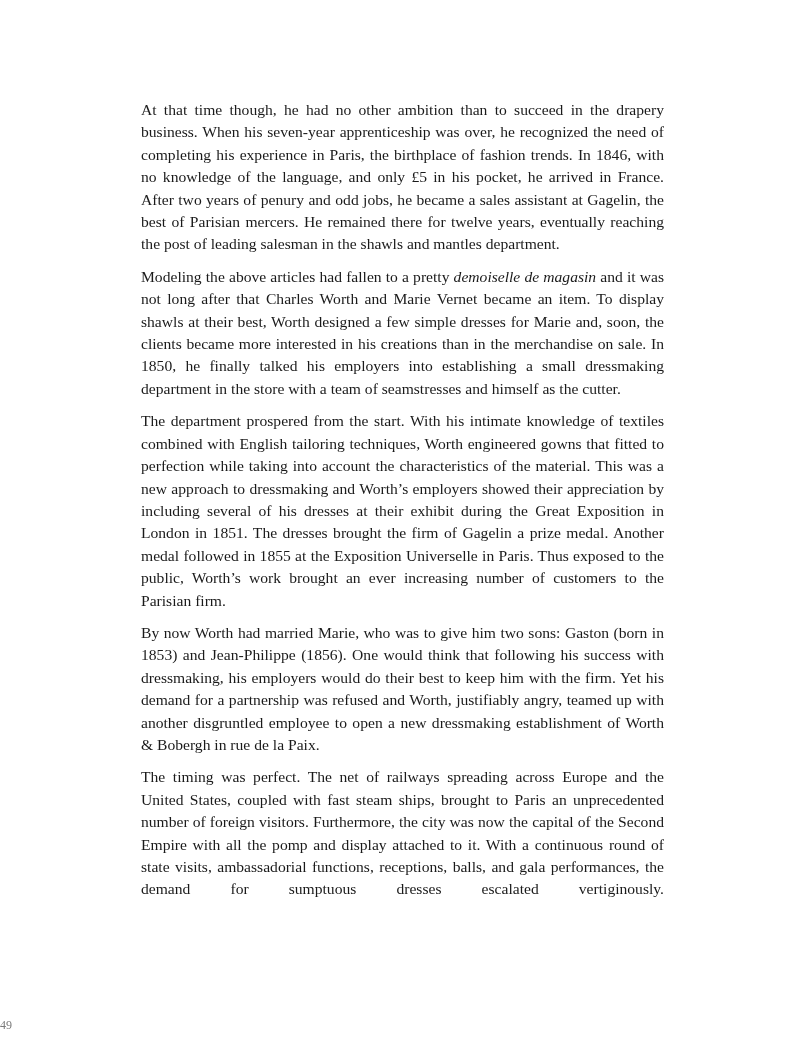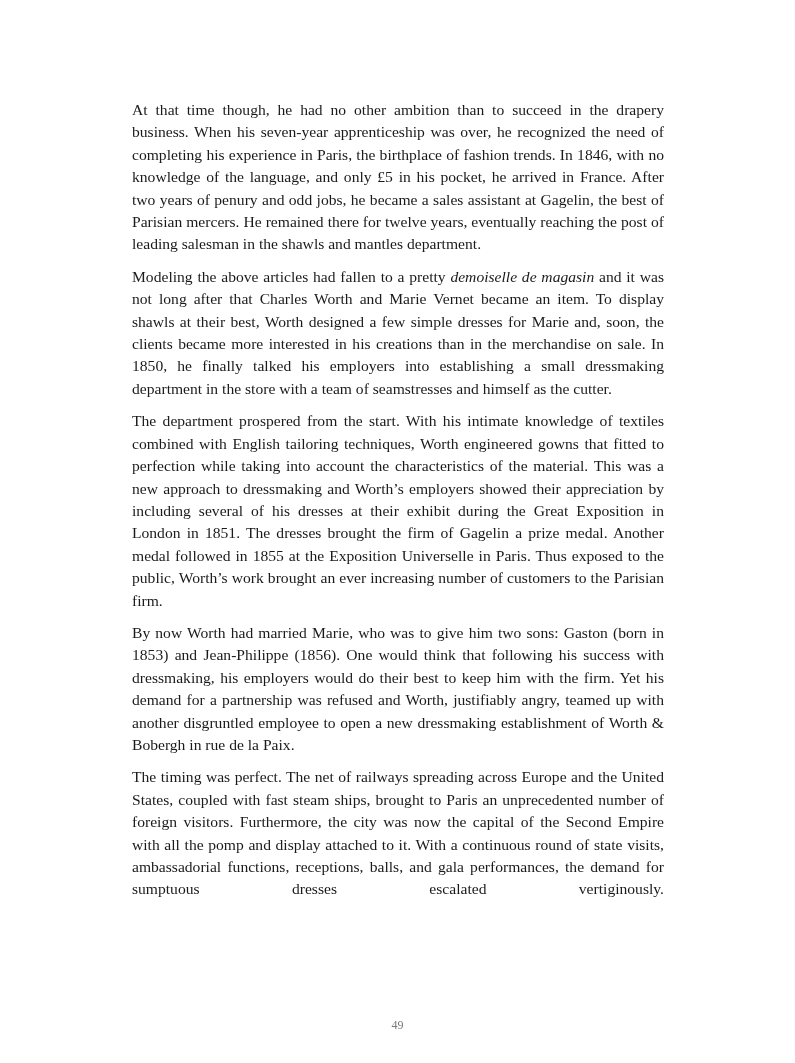--- a/index.html
+++ b/index.html
@@ -26,34 +26,34 @@
       left: 132px;
       top: 99px;
       width: 532px;
       font-family: "Liberation Serif", serif;
       font-size: 15.6px;
       line-height: 22.4px;
       color: #1a1a1a;
       text-align: justify;
     }
     .text-block p {
-      margin: 0 0 10px 0;
+      margin: 0 0 10px 9px;
       hyphens: none;
     }
     .text-block p.last {
       text-align-last: justify;
     }
     .text-block em {
     }
     .page-number {
       position: absolute;
       left: 0;
       width: 795px;
       top: 1018px;
-      text-align: center;
+      text-align: left;
       font-family: "Liberation Serif", serif;
       font-size: 12px;
       color: #7a7a7a;
     }
   </style>
 </head>
 <body>
 
 <div class="page">
   <div class="text-block">

